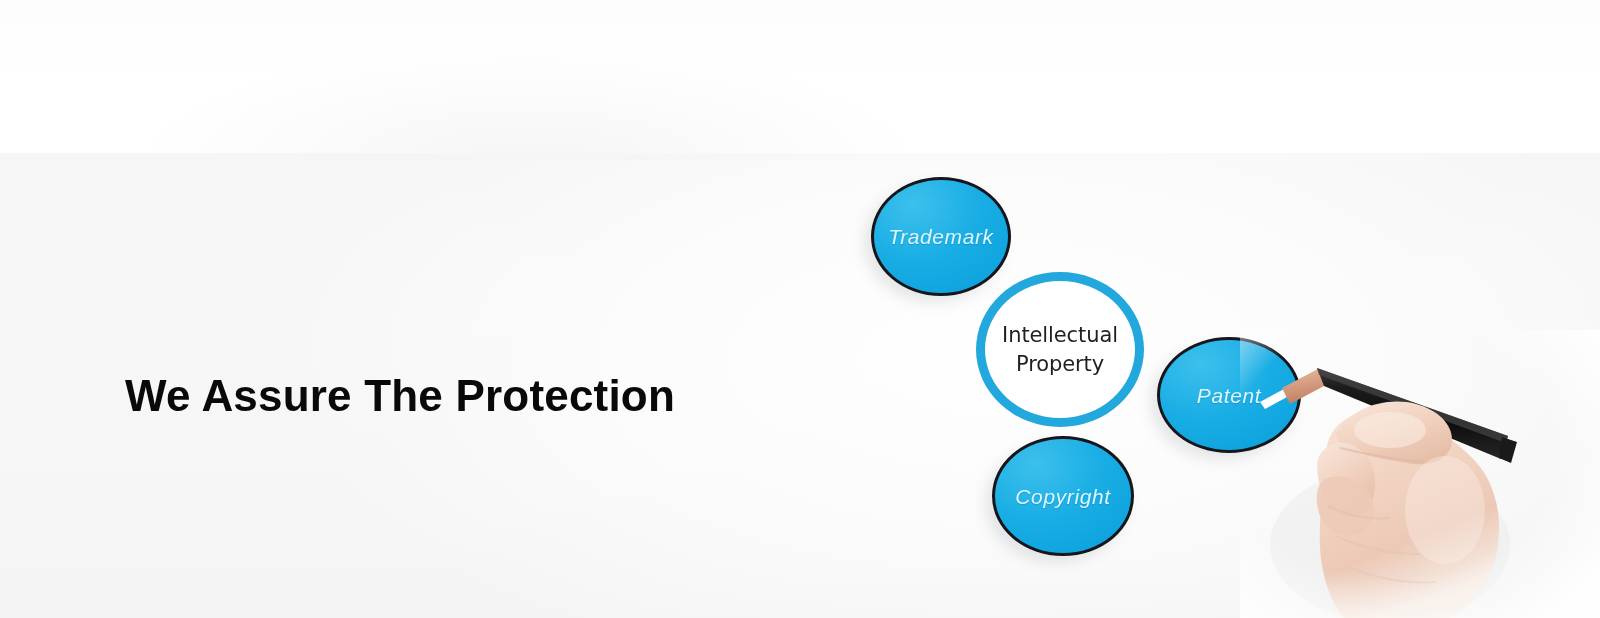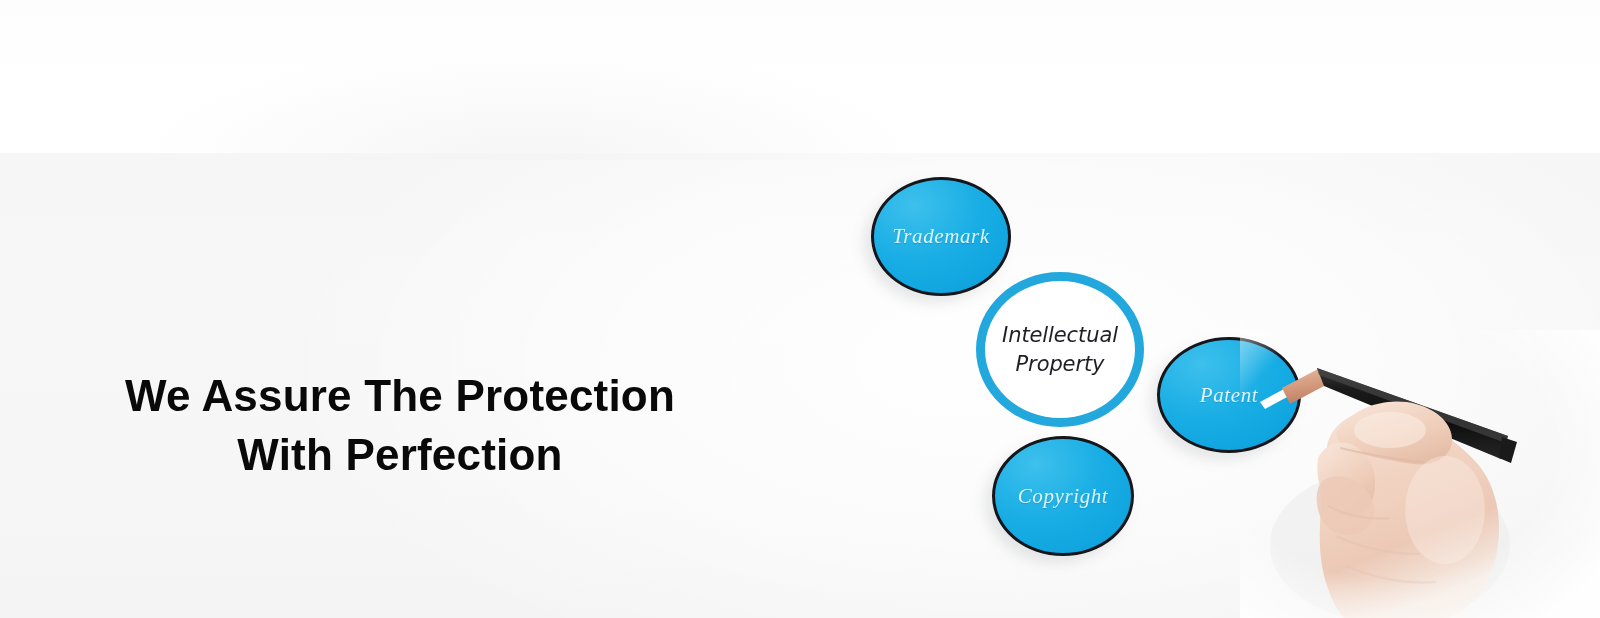--- a/index.html
+++ b/index.html
@@ -78,21 +78,21 @@
     border: 3.5px solid #15161c;
     box-sizing: border-box;
     display: flex;
     align-items: center;
     justify-content: center;
     text-align: center;
     box-shadow: -7px 7px 13px rgba(120,125,130,0.17);
   }
   .bubble-label {
     color: #dff6fe;
-    font-family: Liberation Serif, serif;
+    font-family: Liberation Sans, sans-serif;
     font-style: italic;
     font-size: 21px;
     line-height: 25px;
     letter-spacing: 0.6px;
     text-shadow: 0 1px 1px rgba(0,90,130,0.28);
     padding: 0 6px;
     user-select: none;
   }
   .bubble-label.two-line { font-size: 19px; line-height: 25px; }
 
@@ -117,21 +117,20 @@
     z-index: 5;
   }
   #center-ring .center-label {
     color: #1f2024;
     font-family: "DejaVu Sans", sans-serif;
     font-size: 21px;
     line-height: 29px;
     text-align: center;
     letter-spacing: -0.1px;
     user-select: none;
-    font-style: italic;
   }
 
   
   .hand-wrap {
     position: absolute;
     left: 1240px;
     top: 330px;
     width: 360px;
     height: 288px;
     z-index: 6;
@@ -143,21 +142,20 @@
 
 <div class="banner">
 
   <div class="bg-top"></div>
   <div class="bg-bottom"></div>
   <div class="bg-vignette"></div>
   <div class="bg-sheen"></div>
 
   <div class="headline">
     <span class="hl-line">We Assure The Protection</span>
-    <span class="hl-line">With Perfection</span>
   </div>
 
   <div class="diagram">
 
     <div class="bubble" id="bubble-trademark">
       <span class="bubble-label">Trademark</span>
     </div>
 
 
 

